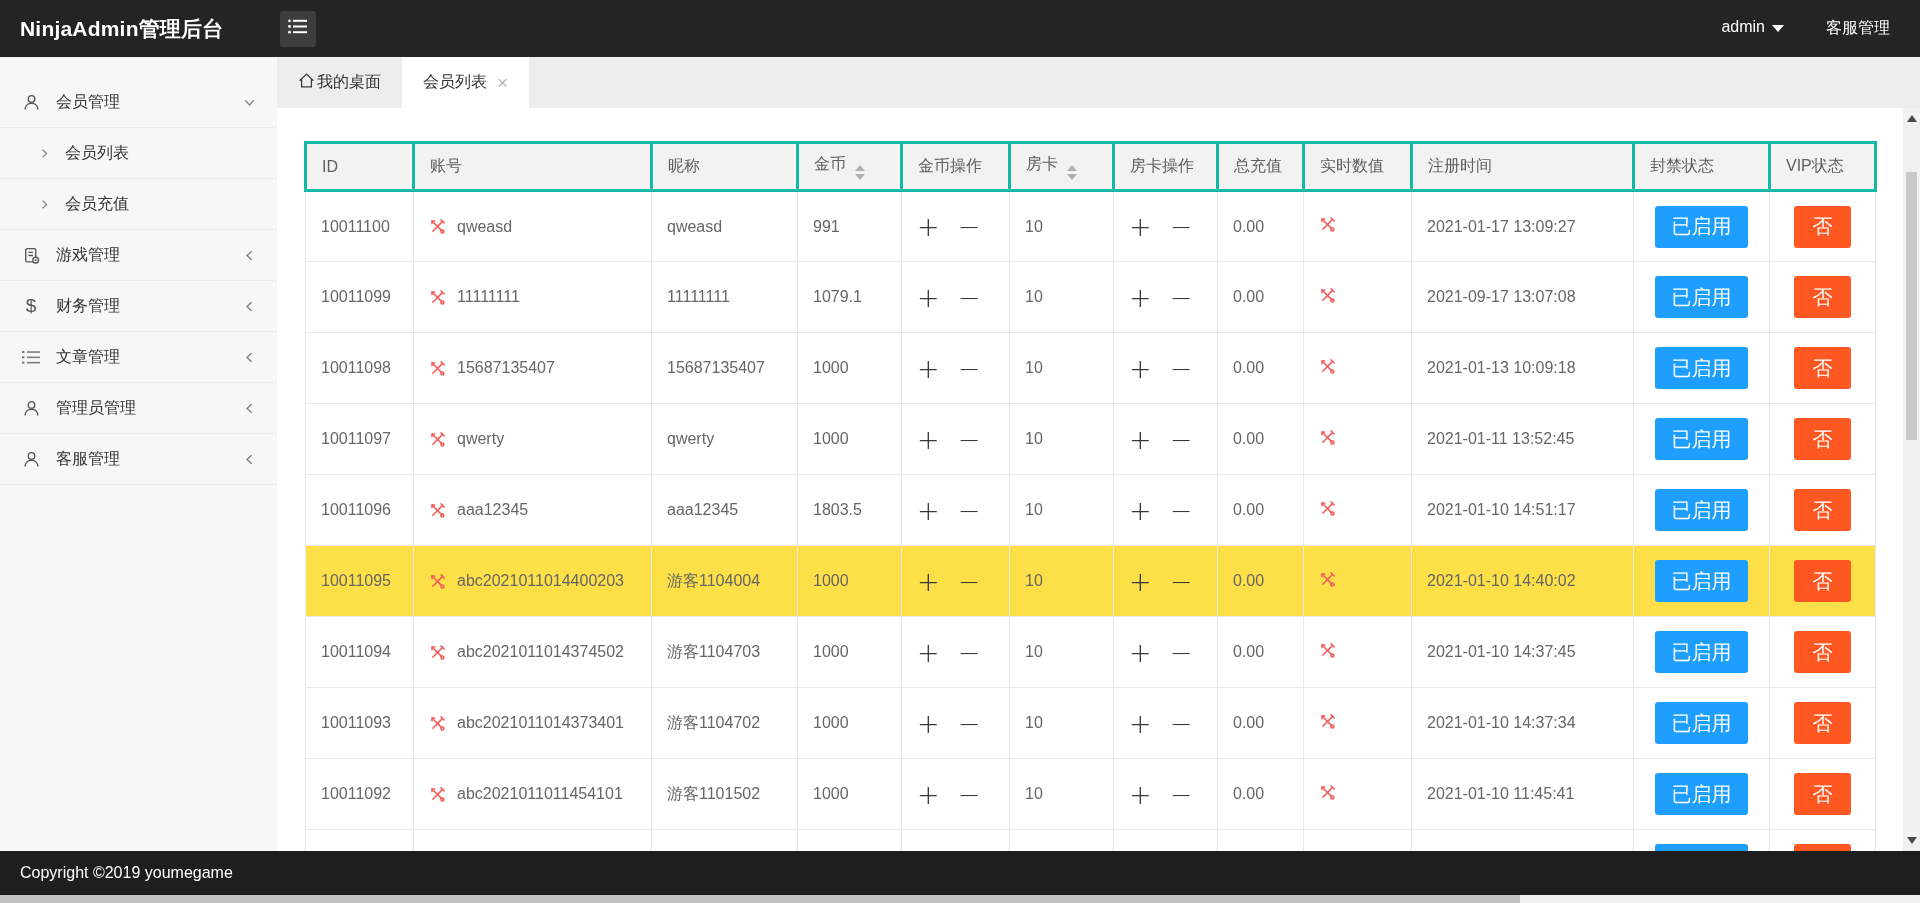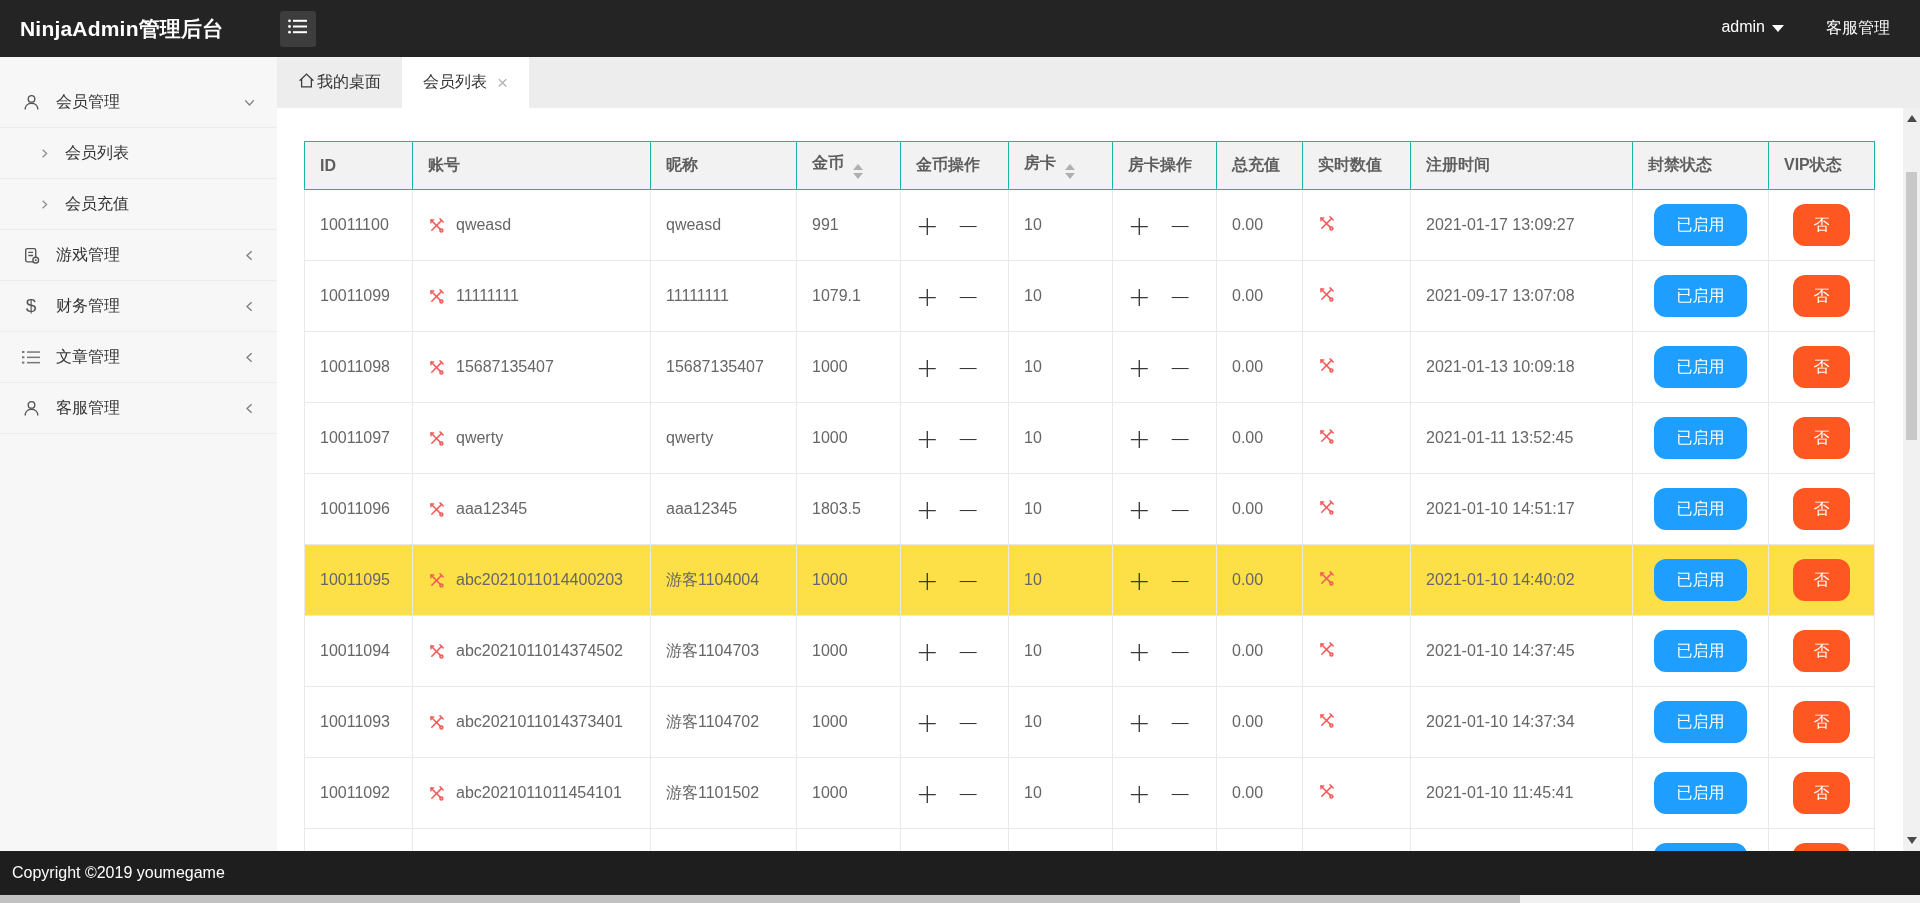--- a/index.html
+++ b/index.html
@@ -27,47 +27,47 @@
   
   .tabbar { position:absolute; left:277px; top:57px; right:0; height:51px; background:#ededed; display:flex; }
   .tab { height:51px; display:flex; align-items:center; padding:0 21px; font-size:16px; color:#333; gap:2px; cursor:pointer; }
   .tab.active { background:#fff; }
   .tab-close { color:#b5b5b5; font-size:19px; line-height:1; margin-left:8px; cursor:pointer; }
 
   
   .content { position:absolute; left:277px; top:108px; right:0; bottom:52px; background:#fff; overflow:hidden; }
   .table-wrap { position:absolute; left:27px; top:33px; }
   table { border-collapse:collapse; table-layout:fixed; width:1570px; font-size:16px; color:#666; }
-  th { height:48px; background:#f2f2f2; font-weight:bold; text-align:left; padding:0 15px; color:#5e5e5e; border:1px solid #14b8a6; white-space:nowrap; }
+  th { height:48px; background:#f2f2f2; font-weight:normal; text-align:left; padding:0 15px; color:#5e5e5e; border:3px solid #14b8a6; white-space:nowrap; }
   td { height:71px; padding:0 15px; border:1px solid #e9e9e9; background:#fff; white-space:nowrap; overflow:hidden; }
   tr.hl td { background:#fde047; }
   td.center { text-align:center; }
   .account-cell { display:flex; align-items:center; gap:11px; }
   .sort { display:inline-flex; flex-direction:column; gap:3px; margin-left:9px; vertical-align:-2px; }
   .sort i { display:block; width:0; height:0; border-left:5px solid transparent; border-right:5px solid transparent; }
   .sort .up { border-bottom:6px solid #b0b0b0; }
   .sort .down { border-top:6px solid #b0b0b0; }
   .op { font-family:"DejaVu Sans",sans-serif; font-size:27px; font-weight:200; color:#383838; line-height:1; cursor:pointer; display:inline-block; }
   .op + .op { margin-left:18px; }
-  .btn { border:none; border-radius:12px; height:42px; color:#fff; font-size:16px; cursor:pointer; font-family:inherit; }
+  .btn { border:none; border-radius:3px; height:42px; color:#fff; font-size:20px; cursor:pointer; font-family:inherit; }
   .btn-blue { background:#1E9FFF; min-width:93px; padding:0 14px; }
   .btn-orange { background:#FF5722; min-width:57px; padding:0 14px; }
   .tool-icon { display:inline-flex; cursor:pointer; }
 
   
   .vscroll { position:absolute; right:0; top:0; bottom:0; width:17px; background:#f1f1f1; }
   .vs-up { position:absolute; top:7px; left:3.5px; width:0; height:0; border-left:5px solid transparent; border-right:5px solid transparent; border-bottom:7px solid #4a4a4a; cursor:pointer; }
   .vs-down { position:absolute; bottom:7px; left:3.5px; width:0; height:0; border-left:5px solid transparent; border-right:5px solid transparent; border-top:7px solid #4a4a4a; cursor:pointer; }
   .vs-thumb { position:absolute; left:3px; width:11px; top:64px; height:268px; background:#c8c8c8; cursor:pointer; }
 
   .hscroll { position:absolute; left:0; right:0; bottom:0; height:8px; background:#f1f1f1; }
   .hs-thumb { position:absolute; left:0; top:0; bottom:0; width:1520px; background:#c1c1c1; cursor:pointer; }
 
   
-  .footer { position:absolute; left:0; right:0; bottom:8px; height:44px; background:#1e1e1e; color:#fff; display:flex; align-items:center; padding-left:12px; font-size:16px; }
+  .footer { position:absolute; left:0; right:0; bottom:8px; height:44px; background:#1e1e1e; color:#fff; display:flex; align-items:center; padding-left:20px; font-size:16px; }
 </style>
 </head>
 <body>
 
 <div class="page">
 
   <div class="top-header">
     <div class="brand">NinjaAdmin管理后台</div>
     <div class="burger">
       <span>
@@ -153,20 +153,34 @@
         <svg width="19" height="15" viewBox="0 0 19 15" fill="#777">
           <rect x="0" y="1" width="2.4" height="2"></rect>
             <rect x="5" y="1.3" width="13" height="1.5"></rect>
           <rect x="0" y="6.3" width="2.4" height="2"></rect>
             <rect x="5" y="6.6" width="13" height="1.5"></rect>
           <rect x="0" y="11.6" width="2.4" height="2"></rect>
             <rect x="5" y="11.9" width="13" height="1.5"></rect>
         </svg>
       </span>
       <span>文章管理</span>
+      <span class="side-chevron">
+        <svg width="15" height="15" viewBox="0 0 14 14" fill="none" stroke="#808080" stroke-width="1.3">
+            <polyline points="9,3 4.7,7 9,11"></polyline>
+          </svg>
+      </span>
+    </div>
+    <div class="side-item">
+      <span class="side-icon">
+        <svg width="19" height="19" viewBox="0 0 18 18" fill="none" stroke="#555" stroke-width="1.3">
+          <circle cx="9" cy="5.6" r="3.1"></circle>
+            <path d="M3 15.6 c0-3.7 2.7-5.9 6-5.9 s6 2.2 6 5.9"></path>
+        </svg>
+      </span>
+      <span>管理员管理</span>
       <span class="side-chevron">
         <svg width="15" height="15" viewBox="0 0 14 14" fill="none" stroke="#808080" stroke-width="1.3">
             <polyline points="9,3 4.7,7 9,11"></polyline>
           </svg>
       </span>
     </div>
     <div class="side-item">
       <span class="side-icon">
         <svg width="19" height="19" viewBox="0 0 18 18" fill="none" stroke="#555" stroke-width="1.3">
           <circle cx="9" cy="5.6" r="3.1"></circle>

